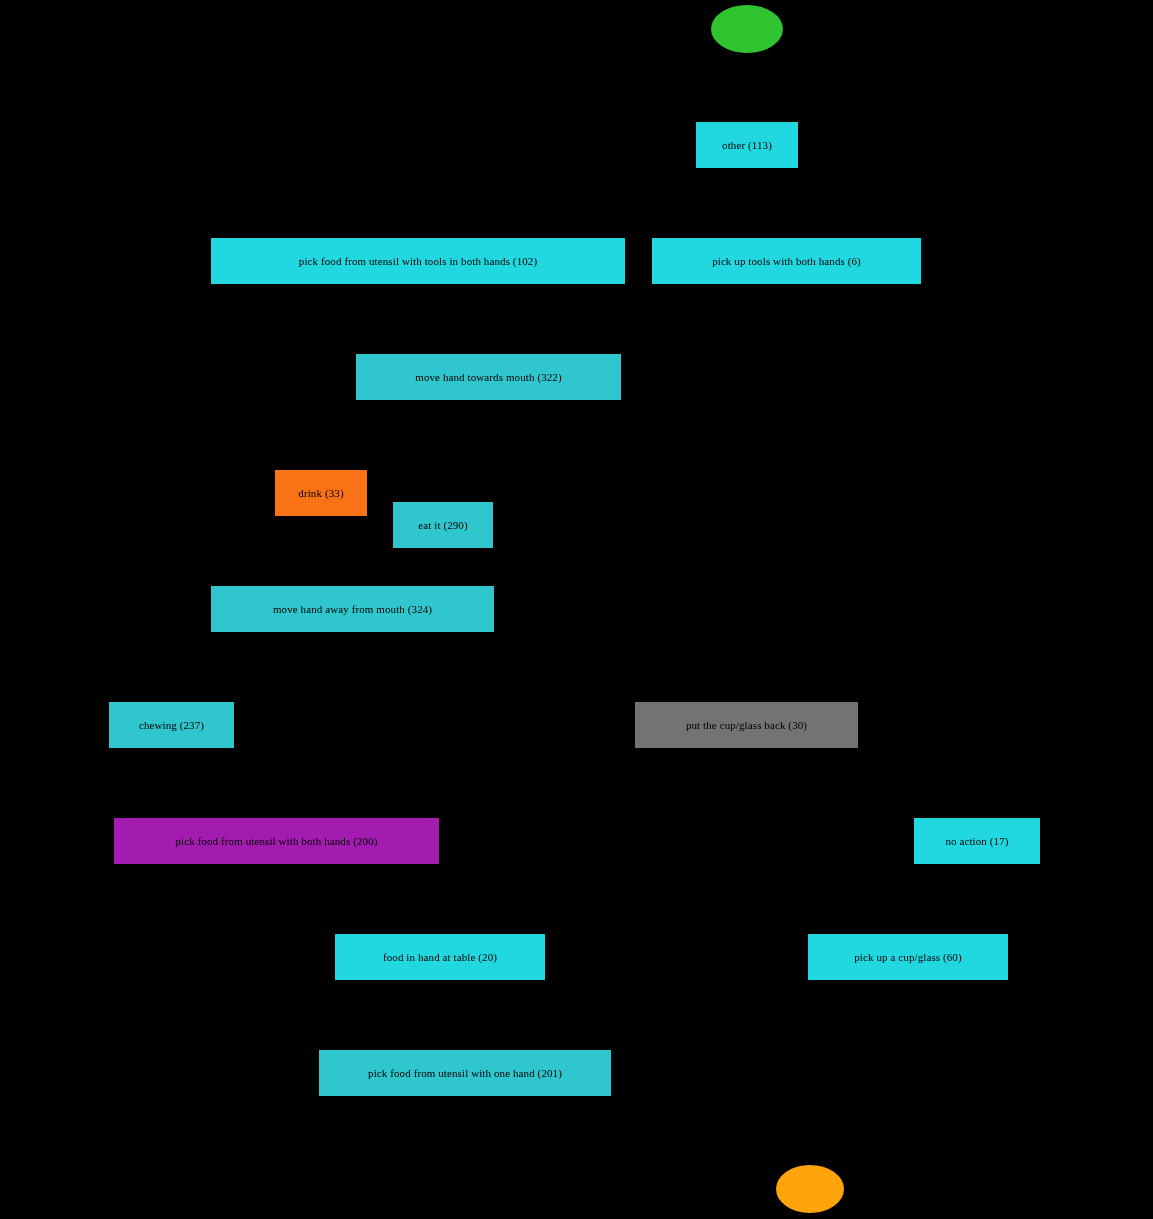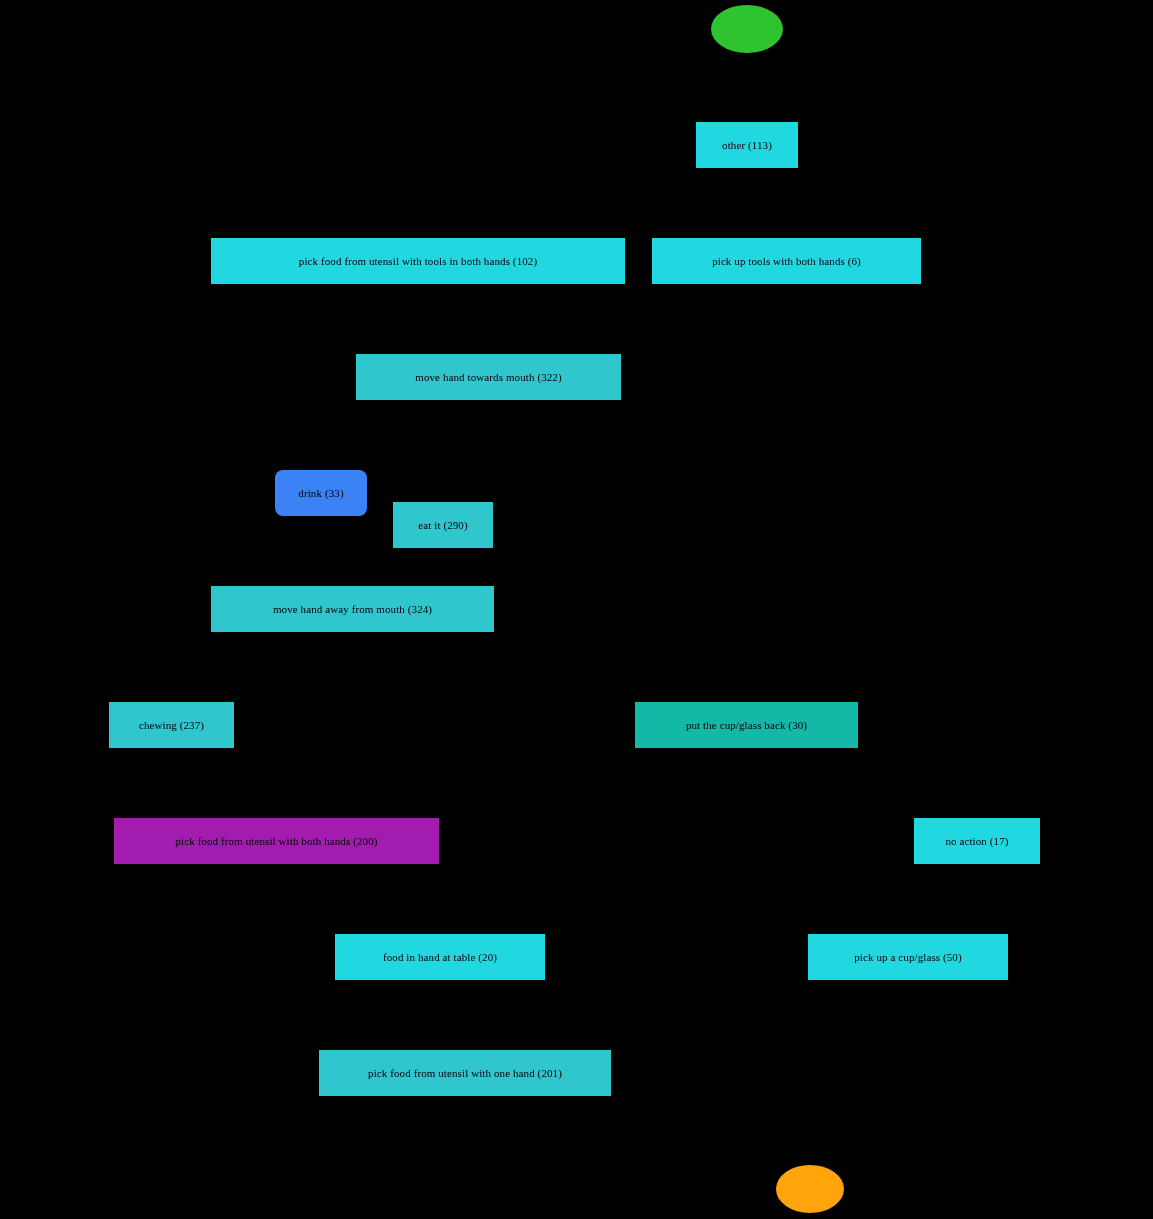--- a/index.html
+++ b/index.html
@@ -97,46 +97,46 @@
       </div>
       <div class="node node-box" style="left: 211px; top: 238px; width: 414px; height: 46px; background: rgb(34, 216, 224);">
         <span class="node-label">pick food from utensil with tools in both hands (102)</span>
       </div>
       <div class="node node-box" style="left: 652px; top: 238px; width: 269px; height: 46px; background: rgb(34, 216, 224);">
         <span class="node-label">pick up tools with both hands (6)</span>
       </div>
       <div class="node node-box muted" style="left: 356px; top: 354px; width: 265px; height: 46px; background: rgb(47, 198, 205);">
         <span class="node-label">move hand towards mouth (322)</span>
       </div>
-      <div class="node node-box" style="left: 275px; top: 470px; width: 92px; height: 46px; background: #3b82f6; border-radius: 8px;">
+      <div class="node node-box" style="left: 275px; top: 470px; width: 92px; height: 46px; background: #f97316;">
         <span class="node-label">drink (33)</span>
       </div>
       <div class="node node-box muted" style="left: 393px; top: 470px; width: 100px; height: 46px; background: rgb(47, 198, 205); margin-top: 32px;">
         <span class="node-label">eat it (290)</span>
       </div>
       <div class="node node-box muted" style="left: 211px; top: 586px; width: 283px; height: 46px; background: rgb(47, 198, 205);">
         <span class="node-label">move hand away from mouth (324)</span>
       </div>
       <div class="node node-box muted" style="left: 109px; top: 702px; width: 125px; height: 46px; background: rgb(47, 198, 205);">
         <span class="node-label">chewing (237)</span>
       </div>
-      <div class="node node-box" style="left: 635px; top: 702px; width: 223px; height: 46px; background: #14b8a6; text-align: center;">
+      <div class="node node-box" style="left: 635px; top: 702px; width: 223px; height: 46px; background: #737373; text-align: center;">
         <span class="node-label">put the cup/glass back (30)</span>
       </div>
       <div class="node node-box muted" style="left: 114px; top: 818px; width: 325px; height: 46px; background: #a21caf;">
         <span class="node-label">pick food from utensil with both hands (200)</span>
       </div>
       <div class="node node-box" style="left: 914px; top: 818px; width: 126px; height: 46px; background: rgb(34, 216, 224);">
         <span class="node-label">no action (17)</span>
       </div>
       <div class="node node-box" style="left: 335px; top: 934px; width: 210px; height: 46px; background: rgb(34, 216, 224);">
         <span class="node-label">food in hand at table (20)</span>
       </div>
       <div class="node node-box" style="left: 808px; top: 934px; width: 200px; height: 46px; background: rgb(34, 216, 224);">
-        <span class="node-label">pick up a cup/glass (50)</span>
+        <span class="node-label">pick up a cup/glass (60)</span>
       </div>
       <div class="node node-box muted" style="left: 319px; top: 1050px; width: 292px; height: 46px; background: rgb(47, 198, 205);">
         <span class="node-label">pick food from utensil with one hand (201)</span>
       </div>
       <div class="node node-ellipse node-end" style="left: 776px; top: 1165px; width: 68px; height: 48px; background: rgb(255, 164, 10);">
         <span class="node-label"></span>
       </div>
     </div>
 </div>
 

